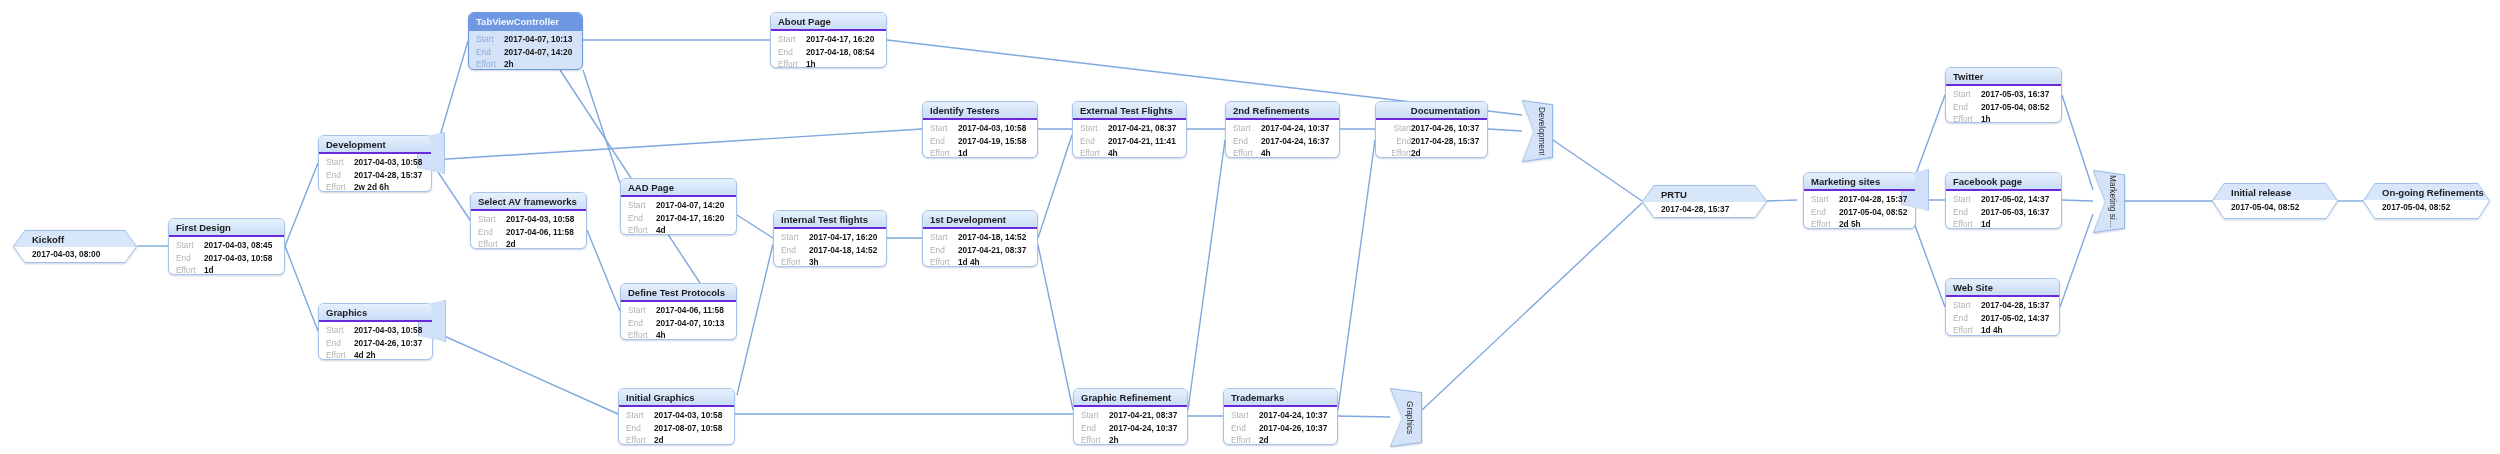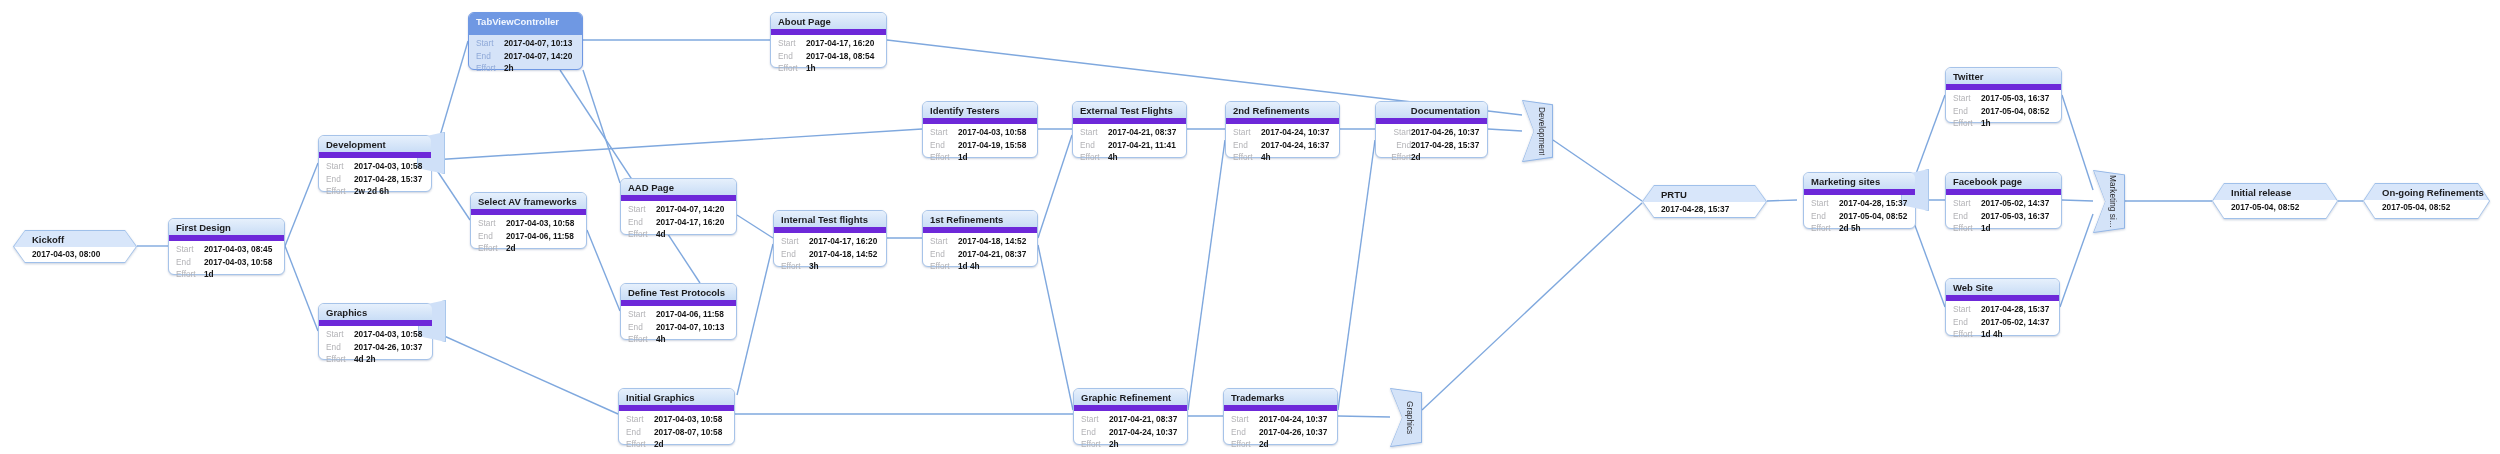--- a/index.html
+++ b/index.html
@@ -9,21 +9,21 @@
   }
   #edges{position:absolute;left:0;top:0;z-index:0;}
   .node{
     position:absolute;z-index:2;box-sizing:border-box;background:#ffffff;
     border:1px solid #a6c3e9;border-radius:6px;
     box-shadow:0 1px 2px rgba(70,95,140,.28);
   }
   .hd{
     height:16px;line-height:17px;padding:0 7px;font-size:9.5px;font-weight:700;color:#1c1c1e;
     background:linear-gradient(180deg,#e6f0fc,#c9ddf6);
-    border-bottom:6px solid #6d28d9;border-radius:5px 5px 0 0;
+    border-bottom:2px solid #6d28d9;border-radius:5px 5px 0 0;
     white-space:nowrap;overflow:hidden;
   }
   .bd{padding:2px 7px 0 7px;border-radius:0 0 5px 5px;background:transparent;}
   .row{display:flex;height:12.6px;line-height:12.6px;font-size:8.3px;white-space:nowrap;}
   .row .lb{width:28px;color:#b2b2b6;font-weight:400;flex:none;}
   .row .vl{color:#161616;font-weight:700;}
   .node.sel{border-color:#6f98e3;background:#d5e3f8;}
   .node.sel .hd{background:#6f98e3;color:#f2f7ff;border-bottom-color:#6f98e3;}
   .node.sel .row .lb{color:#8fa9d8;}
   .pennant{
@@ -282,21 +282,21 @@
           <span class="lb">End</span>
           <span class="vl">2017-04-19, 15:58</span>
         </div>
         <div class="row">
           <span class="lb">Effort</span>
           <span class="vl">1d</span>
         </div>
       </div>
     </div>
     <div class="node" style="left: 922px; top: 210px; width: 116px; height: 57px;">
-      <div class="hd">1st Refinements</div>
+      <div class="hd">1st Development</div>
       <div class="bd">
         <div class="row">
           <span class="lb">Start</span>
           <span class="vl">2017-04-18, 14:52</span>
         </div>
         <div class="row">
           <span class="lb">End</span>
           <span class="vl">2017-04-21, 08:37</span>
         </div>
         <div class="row">

